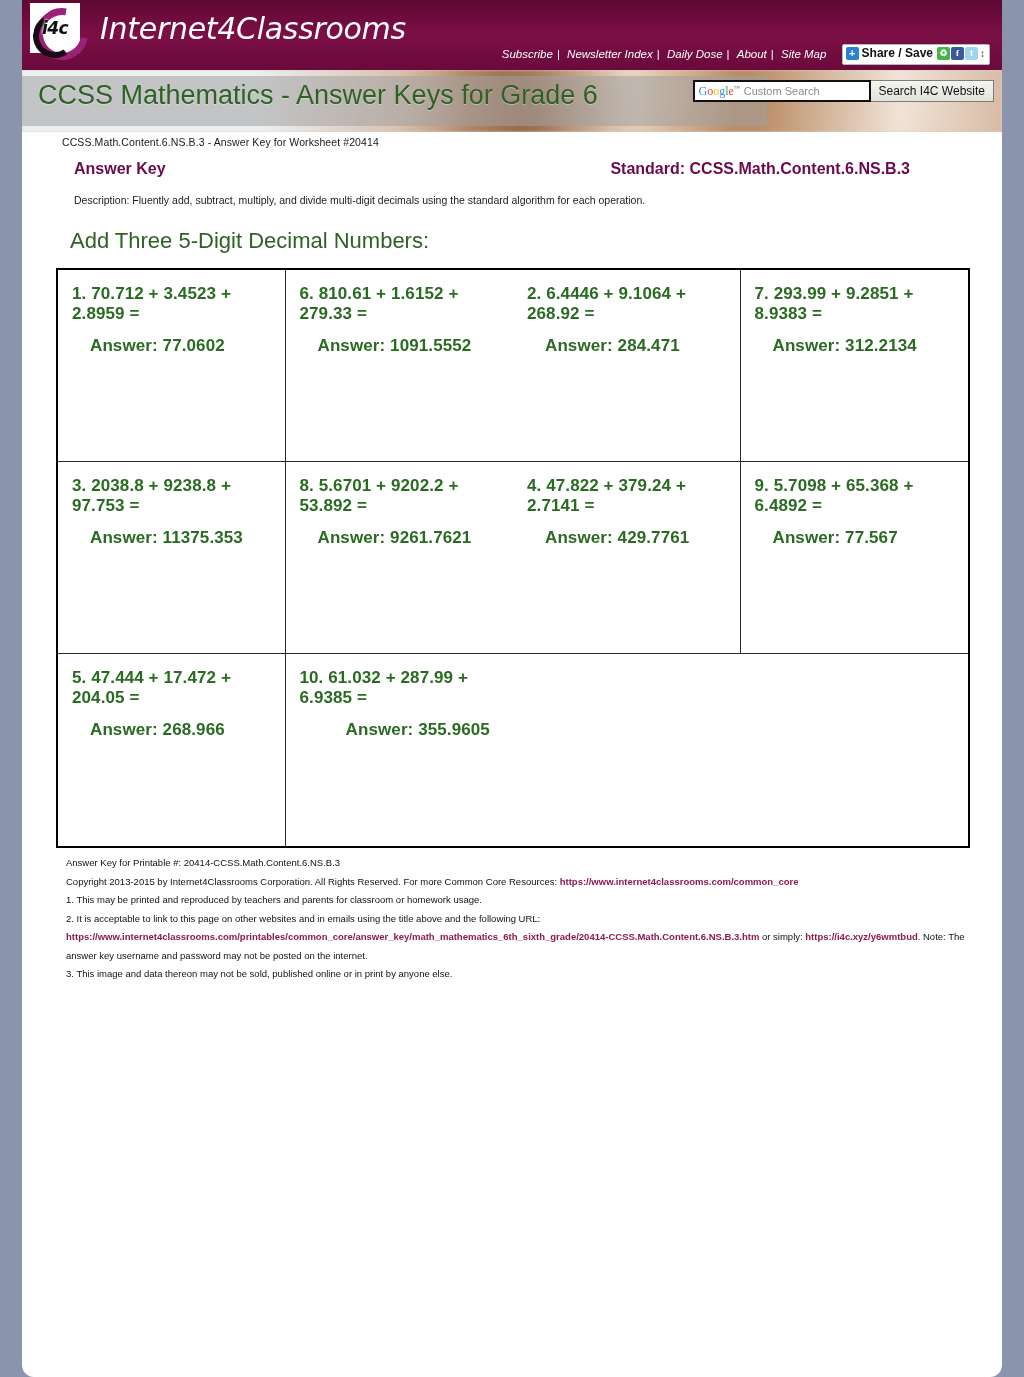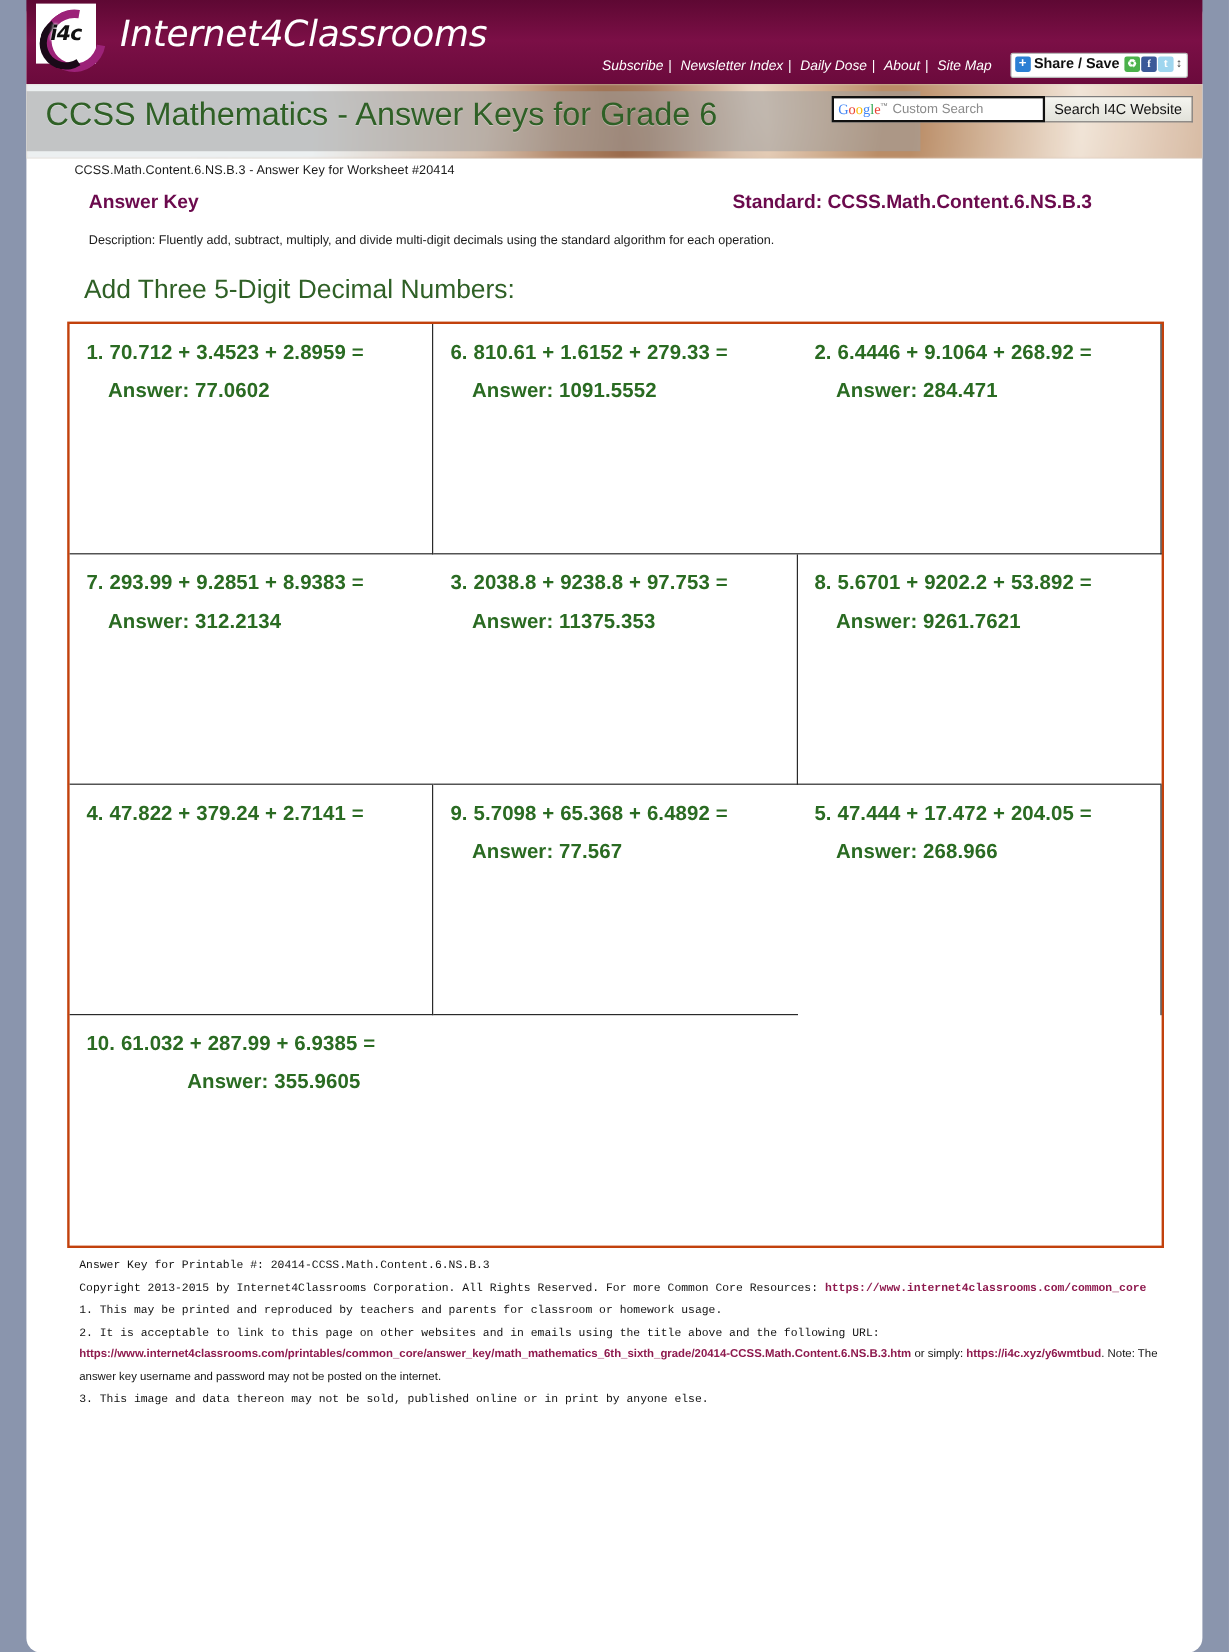--- a/index.html
+++ b/index.html
@@ -272,23 +272,23 @@
 
   .section-title {
     font-size: 22px;
     color: #2f6026;
     padding: 22px 0 14px 34px;
     font-family: "Liberation Sans", sans-serif;
   }
 
   .grid {
     margin: 0 18px 0 20px;
-    border: 2px solid #c2410c;
+    border: 2px solid #000000;
     display: grid;
-    grid-template-columns: 1fr 1fr 1fr;
+    grid-template-columns: 1fr 1fr 1fr 1fr;
     grid-auto-rows: 192px;
   }
   .cell {
     border-right: 1px solid #2a2a2a;
     border-bottom: 1px solid #2a2a2a;
     padding: 14px 0 0 14px;
     box-sizing: border-box;
   }
   .cell:nth-child(2n) { border-right: none; }
   .cell:nth-last-child(-n+2) { border-bottom: none; }
@@ -309,21 +309,21 @@
   }
   .cell.indent-answer .a-line { padding-left: 5px; text-align: center; }
 
   
   .footer {
     padding: 6px 16px 0 30px;
     font-size: 9.5px;
     color: #111;
     line-height: 1.95;
   }
-  .footer .fline { white-space: nowrap; overflow: hidden; font-family: Liberation Mono, monospace; }
+  .footer .fline { white-space: nowrap; overflow: hidden; }
   .footer .wrapline { white-space: normal; }
   .footer a, .footer .lnk {
     color: #8e1a4e;
     text-decoration: none;
     font-weight: bold;
   }
   .footer .urlline {
     color: #7b2a66;
   }
   .footer .urlline .plain { color: #111; font-weight: normal; }
@@ -403,20 +403,21 @@
       <div class="cell">
         <div class="q-line">3. 2038.8 + 9238.8 + 97.753 =</div>
         <div class="a-line">Answer: 11375.353</div>
       </div>
       <div class="cell">
         <div class="q-line">8. 5.6701 + 9202.2 + 53.892 =</div>
         <div class="a-line">Answer: 9261.7621</div>
       </div>
       <div class="cell">
         <div class="q-line">4. 47.822 + 379.24 + 2.7141 =</div>
+        <div class="a-line">Answer: 429.7761</div>
       </div>
       <div class="cell">
         <div class="q-line">9. 5.7098 + 65.368 + 6.4892 =</div>
         <div class="a-line">Answer: 77.567</div>
       </div>
       <div class="cell">
         <div class="q-line">5. 47.444 + 17.472 + 204.05 =</div>
         <div class="a-line">Answer: 268.966</div>
       </div>
       <div class="cell indent-answer">

